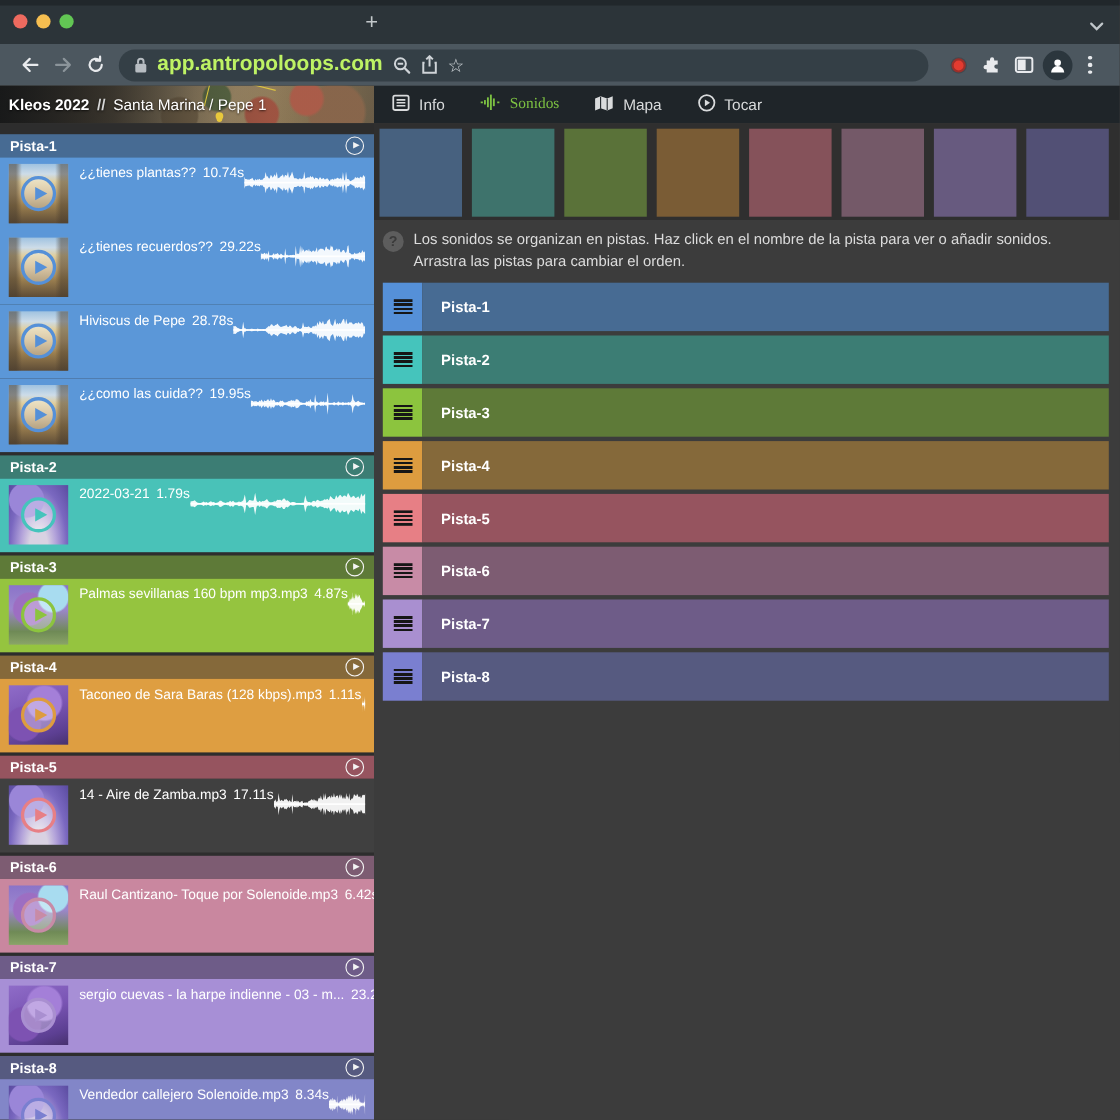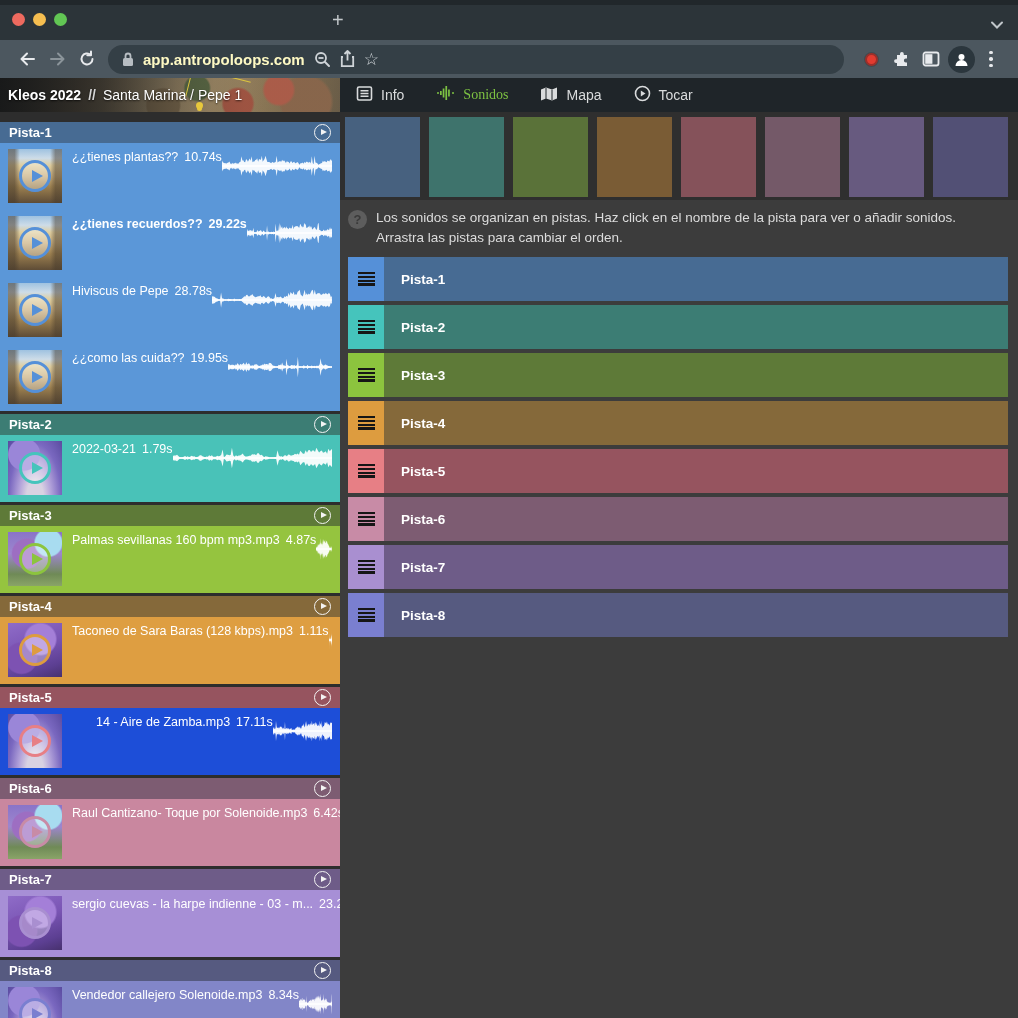--- a/index.html
+++ b/index.html
@@ -20,21 +20,21 @@
   .tab-close { color:#c3c8cb; font-size:15px; line-height:15px; cursor:default; }
   .newtab { position:absolute; left:332px; top:12px; color:#c3c8cb; font-size:20px; line-height:17px; font-weight:400; }
   .tab-chevron { position:absolute; right:14px; top:16px; }
 
   
   .toolbar { position:absolute; left:0; top:40px; width:1018px; height:38px; background:#4c575f;
     display:flex; align-items:center; padding:0 10px 0 12px; }
   .tb-ic { width:30px; height:30px; display:flex; align-items:center; justify-content:center; flex:none; }
   .urlbar { flex:none; width:736px; height:29px; margin-left:6px; margin-right:12px; background:#343f46;
     border-radius:15px; display:flex; align-items:center; padding:0 12px 0 14px; gap:9px; }
-  .url-domain { font-size:15px; color:#fef9c3; font-weight:bold; white-space:nowrap; }
+  .url-domain { font-size:19px; color:#bef264; font-weight:bold; white-space:nowrap; }
   .url-path { font-size:14.5px; color:#9aa2a8; white-space:nowrap; overflow:hidden; flex:1; }
   .url-ic { flex:none; display:flex; align-items:center; }
   .star { color:#cfd4d8; font-size:17px; }
   .rec-dot { width:13px; height:13px; border-radius:50%; background:#e23b30; border:2.5px solid #9c2f2a;
     box-shadow:0 0 0 1px rgba(0,0,0,.15); }
   .avatar-circ { width:27px; height:27px; border-radius:50%; background:#2b363d; display:flex; align-items:center; justify-content:center; }
   .menu-dots { display:flex; flex-direction:column; gap:3px; align-items:center; }
   .menu-dots i { width:3.5px; height:3.5px; border-radius:50%; background:#e8eaed; }
 
   
@@ -272,66 +272,66 @@
             <span class="clip-duration">10.74s</span>
           </div>
           <div class="wave">
             <svg viewBox="0 0 280 22" preserveAspectRatio="none">
               <rect x="0" y="10.3" width="280" height="1.4" fill="#fff" fill-opacity="0.95"></rect>
               <path d="M0 11 L0.0 5.9 L2.4 7.9 L4.7 8.0 L7.1 8.4 L9.4 8.4 L11.8 8.7 L14.1 8.0 L16.5 7.7 L18.8 6.9 L21.2 8.6 L23.5 9.4 L25.9 8.0 L28.2 9.1 L30.6 8.2 L32.9 8.6 L35.3 7.8 L37.6 8.9 L40.0 8.6 L42.4 8.7 L44.7 7.4 L47.1 7.2 L49.4 2.1 L51.8 6.0 L54.1 5.8 L56.5 7.3 L58.8 7.5 L61.2 4.7 L63.5 5.3 L65.9 7.0 L68.2 5.6 L70.6 4.1 L72.9 6.1 L75.3 2.0 L77.6 7.5 L80.0 6.9 L82.4 6.8 L84.7 5.6 L87.1 5.2 L89.4 4.0 L91.8 7.0 L94.1 4.8 L96.5 4.7 L98.8 5.6 L101.2 1.7 L103.5 7.1 L105.9 5.7 L108.2 4.5 L110.6 1.7 L112.9 4.5 L115.3 7.4 L117.6 7.4 L120.0 7.3 L122.4 7.8 L124.7 8.4 L127.1 7.6 L129.4 7.3 L131.8 8.3 L134.1 7.6 L136.5 7.4 L138.8 1.7 L141.2 7.7 L143.5 7.1 L145.9 6.7 L148.2 6.6 L150.6 7.0 L152.9 5.3 L155.3 6.7 L157.6 5.7 L160.0 6.8 L162.4 8.2 L164.7 6.7 L167.1 7.2 L169.4 7.4 L171.8 8.7 L174.1 6.8 L176.5 6.7 L178.8 8.3 L181.2 7.5 L183.5 7.2 L185.9 8.4 L188.2 8.2 L190.6 7.5 L192.9 7.6 L195.3 8.9 L197.6 9.9 L200.0 8.3 L202.4 8.5 L204.7 7.8 L207.1 8.9 L209.4 7.3 L211.8 8.2 L214.1 7.1 L216.5 7.0 L218.8 7.8 L221.2 7.7 L223.5 7.0 L225.9 8.6 L228.2 2.1 L230.6 8.3 L232.9 9.4 L235.3 1.7 L237.6 7.9 L240.0 8.0 L242.4 8.4 L244.7 9.8 L247.1 9.4 L249.4 9.0 L251.8 8.4 L254.1 8.3 L256.5 6.1 L258.8 7.3 L261.2 6.5 L263.5 7.0 L265.9 7.6 L268.2 6.0 L270.6 6.5 L272.9 6.9 L275.3 4.5 L277.6 6.4 L280.0 4.7 L280 11 L280.0 17.3 L277.6 15.6 L275.3 17.5 L272.9 15.1 L270.6 15.5 L268.2 16.0 L265.9 14.4 L263.5 15.0 L261.2 15.5 L258.8 14.7 L256.5 15.9 L254.1 13.7 L251.8 13.6 L249.4 13.0 L247.1 12.6 L244.7 12.2 L242.4 13.6 L240.0 14.0 L237.6 14.1 L235.3 20.3 L232.9 12.6 L230.6 13.7 L228.2 19.9 L225.9 13.4 L223.5 15.0 L221.2 14.3 L218.8 14.2 L216.5 15.0 L214.1 14.9 L211.8 13.8 L209.4 14.7 L207.1 13.1 L204.7 14.2 L202.4 13.5 L200.0 13.7 L197.6 12.1 L195.3 13.1 L192.9 14.4 L190.6 14.5 L188.2 13.8 L185.9 13.6 L183.5 14.8 L181.2 14.5 L178.8 13.7 L176.5 15.3 L174.1 15.2 L171.8 13.3 L169.4 14.6 L167.1 14.8 L164.7 15.3 L162.4 13.8 L160.0 15.2 L157.6 16.3 L155.3 15.3 L152.9 16.7 L150.6 15.0 L148.2 15.4 L145.9 15.3 L143.5 14.9 L141.2 14.3 L138.8 20.3 L136.5 14.6 L134.1 14.4 L131.8 13.7 L129.4 14.7 L127.1 14.4 L124.7 13.6 L122.4 14.2 L120.0 14.7 L117.6 14.6 L115.3 14.6 L112.9 17.5 L110.6 20.3 L108.2 17.5 L105.9 16.3 L103.5 14.9 L101.2 20.3 L98.8 16.4 L96.5 17.3 L94.1 17.2 L91.8 15.0 L89.4 18.0 L87.1 16.8 L84.7 16.4 L82.4 15.2 L80.0 15.1 L77.6 14.5 L75.3 20.0 L72.9 15.9 L70.6 17.9 L68.2 16.4 L65.9 15.0 L63.5 16.7 L61.2 17.3 L58.8 14.5 L56.5 14.7 L54.1 16.2 L51.8 16.0 L49.4 19.9 L47.1 14.8 L44.7 14.6 L42.4 13.3 L40.0 13.4 L37.6 13.1 L35.3 14.2 L32.9 13.4 L30.6 13.8 L28.2 12.9 L25.9 14.0 L23.5 12.6 L21.2 13.4 L18.8 15.1 L16.5 14.3 L14.1 14.0 L11.8 13.3 L9.4 13.6 L7.1 13.6 L4.7 14.0 L2.4 14.1 L0.0 16.1 Z" fill="#fff" fill-opacity="0.93"></path>
             </svg>
           </div>
         </div>
       </div>
-      <div class="clip" style="background: rgb(91, 151, 216); font-weight: bold;">
-        <div class="thumb thumb-street">
-          <span class="thumb-play" style="border-color: rgb(85, 144, 216); background: rgba(255, 255, 255, 0.32);">
-            <i class="thumb-tri" style="border-left-color: rgb(85, 144, 216);"></i>
-          </span>
-        </div>
-        <div class="clip-main">
-          <div class="clip-top">
-            <span class="clip-name">¿¿tienes recuerdos??</span>
-            <span class="clip-duration">29.22s</span>
-          </div>
-          <div class="wave">
-            <svg viewBox="0 0 280 22" preserveAspectRatio="none">
-              <rect x="0" y="10.3" width="280" height="1.4" fill="#fff" fill-opacity="0.95"></rect>
-              <path d="M0 11 L0.0 7.2 L2.4 9.0 L4.7 8.9 L7.1 9.1 L9.4 8.0 L11.8 8.5 L14.1 9.5 L16.5 8.0 L18.8 9.7 L21.2 6.1 L23.5 10.5 L25.9 10.4 L28.2 10.5 L30.6 10.2 L32.9 9.2 L35.3 8.2 L37.6 9.9 L40.0 8.9 L42.4 9.1 L44.7 8.2 L47.1 8.9 L49.4 10.0 L51.8 9.8 L54.1 8.7 L56.5 9.2 L58.8 10.2 L61.2 10.5 L63.5 10.5 L65.9 4.2 L68.2 10.2 L70.6 9.4 L72.9 10.4 L75.3 10.5 L77.6 10.4 L80.0 9.9 L82.4 10.1 L84.7 10.0 L87.1 9.7 L89.4 10.0 L91.8 10.1 L94.1 2.3 L96.5 9.3 L98.8 8.7 L101.2 9.0 L103.5 8.4 L105.9 1.7 L108.2 8.2 L110.6 2.9 L112.9 6.7 L115.3 4.9 L117.6 7.4 L120.0 6.2 L122.4 5.9 L124.7 5.5 L127.1 7.0 L129.4 4.7 L131.8 6.9 L134.1 6.4 L136.5 7.6 L138.8 6.5 L141.2 5.9 L143.5 6.9 L145.9 6.9 L148.2 5.8 L150.6 3.5 L152.9 7.6 L155.3 5.5 L157.6 5.3 L160.0 4.8 L162.4 4.5 L164.7 5.1 L167.1 4.5 L169.4 5.7 L171.8 6.3 L174.1 3.4 L176.5 2.8 L178.8 5.0 L181.2 4.8 L183.5 6.0 L185.9 5.2 L188.2 1.7 L190.6 3.3 L192.9 2.9 L195.3 6.4 L197.6 6.1 L200.0 5.8 L202.4 5.3 L204.7 4.2 L207.1 6.5 L209.4 4.7 L211.8 5.2 L214.1 7.6 L216.5 7.6 L218.8 6.4 L221.2 5.8 L223.5 5.7 L225.9 7.4 L228.2 8.2 L230.6 6.9 L232.9 2.7 L235.3 1.7 L237.6 8.3 L240.0 8.2 L242.4 9.0 L244.7 9.5 L247.1 9.2 L249.4 9.2 L251.8 7.8 L254.1 8.9 L256.5 8.8 L258.8 8.6 L261.2 8.7 L263.5 8.0 L265.9 7.4 L268.2 8.4 L270.6 7.7 L272.9 5.8 L275.3 7.9 L277.6 6.7 L280.0 8.0 L280 11 L280.0 14.0 L277.6 15.3 L275.3 14.1 L272.9 16.2 L270.6 14.3 L268.2 13.6 L265.9 14.6 L263.5 14.0 L261.2 13.3 L258.8 13.4 L256.5 13.2 L254.1 13.1 L251.8 14.2 L249.4 12.8 L247.1 12.8 L244.7 12.5 L242.4 13.0 L240.0 13.8 L237.6 13.7 L235.3 20.3 L232.9 19.3 L230.6 15.1 L228.2 13.8 L225.9 14.6 L223.5 16.3 L221.2 16.2 L218.8 15.6 L216.5 14.4 L214.1 14.4 L211.8 16.8 L209.4 17.3 L207.1 15.5 L204.7 17.8 L202.4 16.7 L200.0 16.2 L197.6 15.9 L195.3 15.6 L192.9 19.1 L190.6 18.7 L188.2 20.3 L185.9 16.8 L183.5 16.0 L181.2 17.2 L178.8 17.0 L176.5 19.2 L174.1 18.6 L171.8 15.7 L169.4 16.3 L167.1 17.5 L164.7 16.9 L162.4 17.5 L160.0 17.2 L157.6 16.7 L155.3 16.5 L152.9 14.4 L150.6 18.5 L148.2 16.2 L145.9 15.1 L143.5 15.1 L141.2 16.1 L138.8 15.5 L136.5 14.4 L134.1 15.6 L131.8 15.1 L129.4 17.3 L127.1 15.0 L124.7 16.5 L122.4 16.1 L120.0 15.8 L117.6 14.6 L115.3 17.1 L112.9 15.3 L110.6 19.1 L108.2 13.8 L105.9 20.3 L103.5 13.6 L101.2 13.0 L98.8 13.3 L96.5 12.7 L94.1 19.7 L91.8 11.9 L89.4 12.0 L87.1 12.3 L84.7 12.0 L82.4 11.9 L80.0 12.1 L77.6 11.6 L75.3 11.5 L72.9 11.6 L70.6 12.6 L68.2 11.8 L65.9 17.8 L63.5 11.5 L61.2 11.5 L58.8 11.8 L56.5 12.8 L54.1 13.3 L51.8 12.2 L49.4 12.0 L47.1 13.1 L44.7 13.8 L42.4 12.9 L40.0 13.1 L37.6 12.1 L35.3 13.8 L32.9 12.8 L30.6 11.8 L28.2 11.5 L25.9 11.6 L23.5 11.5 L21.2 15.9 L18.8 12.3 L16.5 14.0 L14.1 12.5 L11.8 13.5 L9.4 14.0 L7.1 12.9 L4.7 13.1 L2.4 13.0 L0.0 14.8 Z" fill="#fff" fill-opacity="0.93"></path>
-            </svg>
-          </div>
-        </div>
-      </div>
       <div class="clip" style="background: rgb(91, 151, 216);">
         <div class="thumb thumb-street">
           <span class="thumb-play" style="border-color: rgb(85, 144, 216); background: rgba(255, 255, 255, 0.32);">
             <i class="thumb-tri" style="border-left-color: rgb(85, 144, 216);"></i>
           </span>
         </div>
         <div class="clip-main">
           <div class="clip-top">
-            <span class="clip-name">Hiviscus de Pepe</span>
-            <span class="clip-duration">28.78s</span>
-          </div>
-          <div class="wave">
-            <svg viewBox="0 0 280 22" preserveAspectRatio="none">
-              <rect x="0" y="10.3" width="280" height="1.4" fill="#fff" fill-opacity="0.95"></rect>
-              <path d="M0 11 L0.0 7.6 L2.4 7.8 L4.7 7.7 L7.1 8.4 L9.4 9.3 L11.8 9.5 L14.1 10.1 L16.5 10.5 L18.8 10.4 L21.2 4.2 L23.5 9.6 L25.9 9.5 L28.2 10.5 L30.6 10.4 L32.9 10.5 L35.3 10.5 L37.6 9.9 L40.0 10.0 L42.4 10.1 L44.7 10.3 L47.1 10.5 L49.4 10.5 L51.8 9.7 L54.1 10.2 L56.5 10.4 L58.8 10.4 L61.2 10.5 L63.5 10.1 L65.9 10.3 L68.2 10.3 L70.6 9.3 L72.9 8.7 L75.3 7.6 L77.6 8.0 L80.0 6.5 L82.4 6.2 L84.7 7.5 L87.1 7.7 L89.4 6.9 L91.8 6.6 L94.1 5.6 L96.5 7.0 L98.8 7.9 L101.2 8.4 L103.5 8.2 L105.9 7.9 L108.2 7.6 L110.6 7.5 L112.9 6.6 L115.3 8.2 L117.6 8.4 L120.0 7.3 L122.4 7.7 L124.7 8.9 L127.1 9.2 L129.4 8.1 L131.8 7.6 L134.1 8.2 L136.5 9.6 L138.8 9.4 L141.2 10.1 L143.5 9.9 L145.9 9.2 L148.2 4.5 L150.6 8.6 L152.9 8.2 L155.3 8.4 L157.6 8.5 L160.0 7.8 L162.4 8.7 L164.7 9.4 L167.1 9.1 L169.4 7.5 L171.8 8.2 L174.1 7.0 L176.5 8.0 L178.8 4.4 L181.2 7.0 L183.5 3.6 L185.9 4.7 L188.2 5.7 L190.6 3.3 L192.9 6.4 L195.3 5.7 L197.6 6.1 L200.0 3.4 L202.4 2.7 L204.7 1.7 L207.1 5.9 L209.4 6.8 L211.8 7.7 L214.1 5.0 L216.5 1.7 L218.8 6.7 L221.2 4.9 L223.5 6.5 L225.9 5.0 L228.2 5.9 L230.6 4.1 L232.9 2.3 L235.3 1.7 L237.6 6.2 L240.0 1.7 L242.4 5.7 L244.7 5.7 L247.1 4.6 L249.4 4.8 L251.8 4.8 L254.1 6.3 L256.5 6.3 L258.8 5.3 L261.2 5.0 L263.5 5.8 L265.9 4.4 L268.2 5.6 L270.6 5.7 L272.9 4.4 L275.3 5.5 L277.6 8.5 L280.0 7.3 L280 11 L280.0 14.7 L277.6 13.5 L275.3 16.5 L272.9 17.6 L270.6 16.3 L268.2 16.4 L265.9 17.6 L263.5 16.2 L261.2 17.0 L258.8 16.7 L256.5 15.7 L254.1 15.7 L251.8 17.2 L249.4 17.2 L247.1 17.4 L244.7 16.3 L242.4 16.3 L240.0 20.3 L237.6 15.8 L235.3 20.3 L232.9 19.7 L230.6 17.9 L228.2 16.1 L225.9 17.0 L223.5 15.5 L221.2 17.1 L218.8 15.3 L216.5 20.3 L214.1 17.0 L211.8 14.3 L209.4 15.2 L207.1 16.1 L204.7 20.3 L202.4 19.3 L200.0 18.6 L197.6 15.9 L195.3 16.3 L192.9 15.6 L190.6 18.7 L188.2 16.3 L185.9 17.3 L183.5 18.4 L181.2 15.0 L178.8 17.6 L176.5 14.0 L174.1 15.0 L171.8 13.8 L169.4 14.5 L167.1 12.9 L164.7 12.6 L162.4 13.3 L160.0 14.2 L157.6 13.5 L155.3 13.6 L152.9 13.8 L150.6 13.4 L148.2 17.5 L145.9 12.8 L143.5 12.1 L141.2 11.9 L138.8 12.6 L136.5 12.4 L134.1 13.8 L131.8 14.4 L129.4 13.9 L127.1 12.8 L124.7 13.1 L122.4 14.3 L120.0 14.7 L117.6 13.6 L115.3 13.8 L112.9 15.4 L110.6 14.5 L108.2 14.4 L105.9 14.1 L103.5 13.8 L101.2 13.6 L98.8 14.1 L96.5 15.0 L94.1 16.4 L91.8 15.4 L89.4 15.1 L87.1 14.3 L84.7 14.5 L82.4 15.8 L80.0 15.5 L77.6 14.0 L75.3 14.4 L72.9 13.3 L70.6 12.7 L68.2 11.7 L65.9 11.7 L63.5 11.9 L61.2 11.5 L58.8 11.6 L56.5 11.6 L54.1 11.8 L51.8 12.3 L49.4 11.5 L47.1 11.5 L44.7 11.7 L42.4 11.9 L40.0 12.0 L37.6 12.1 L35.3 11.5 L32.9 11.5 L30.6 11.6 L28.2 11.5 L25.9 12.5 L23.5 12.4 L21.2 17.8 L18.8 11.6 L16.5 11.5 L14.1 11.9 L11.8 12.5 L9.4 12.7 L7.1 13.6 L4.7 14.3 L2.4 14.2 L0.0 14.4 Z" fill="#fff" fill-opacity="0.93"></path>
+            <span class="clip-name">¿¿tienes recuerdos??</span>
+            <span class="clip-duration">29.22s</span>
+          </div>
+          <div class="wave">
+            <svg viewBox="0 0 280 22" preserveAspectRatio="none">
+              <rect x="0" y="10.3" width="280" height="1.4" fill="#fff" fill-opacity="0.95"></rect>
+              <path d="M0 11 L0.0 7.2 L2.4 9.0 L4.7 8.9 L7.1 9.1 L9.4 8.0 L11.8 8.5 L14.1 9.5 L16.5 8.0 L18.8 9.7 L21.2 6.1 L23.5 10.5 L25.9 10.4 L28.2 10.5 L30.6 10.2 L32.9 9.2 L35.3 8.2 L37.6 9.9 L40.0 8.9 L42.4 9.1 L44.7 8.2 L47.1 8.9 L49.4 10.0 L51.8 9.8 L54.1 8.7 L56.5 9.2 L58.8 10.2 L61.2 10.5 L63.5 10.5 L65.9 4.2 L68.2 10.2 L70.6 9.4 L72.9 10.4 L75.3 10.5 L77.6 10.4 L80.0 9.9 L82.4 10.1 L84.7 10.0 L87.1 9.7 L89.4 10.0 L91.8 10.1 L94.1 2.3 L96.5 9.3 L98.8 8.7 L101.2 9.0 L103.5 8.4 L105.9 1.7 L108.2 8.2 L110.6 2.9 L112.9 6.7 L115.3 4.9 L117.6 7.4 L120.0 6.2 L122.4 5.9 L124.7 5.5 L127.1 7.0 L129.4 4.7 L131.8 6.9 L134.1 6.4 L136.5 7.6 L138.8 6.5 L141.2 5.9 L143.5 6.9 L145.9 6.9 L148.2 5.8 L150.6 3.5 L152.9 7.6 L155.3 5.5 L157.6 5.3 L160.0 4.8 L162.4 4.5 L164.7 5.1 L167.1 4.5 L169.4 5.7 L171.8 6.3 L174.1 3.4 L176.5 2.8 L178.8 5.0 L181.2 4.8 L183.5 6.0 L185.9 5.2 L188.2 1.7 L190.6 3.3 L192.9 2.9 L195.3 6.4 L197.6 6.1 L200.0 5.8 L202.4 5.3 L204.7 4.2 L207.1 6.5 L209.4 4.7 L211.8 5.2 L214.1 7.6 L216.5 7.6 L218.8 6.4 L221.2 5.8 L223.5 5.7 L225.9 7.4 L228.2 8.2 L230.6 6.9 L232.9 2.7 L235.3 1.7 L237.6 8.3 L240.0 8.2 L242.4 9.0 L244.7 9.5 L247.1 9.2 L249.4 9.2 L251.8 7.8 L254.1 8.9 L256.5 8.8 L258.8 8.6 L261.2 8.7 L263.5 8.0 L265.9 7.4 L268.2 8.4 L270.6 7.7 L272.9 5.8 L275.3 7.9 L277.6 6.7 L280.0 8.0 L280 11 L280.0 14.0 L277.6 15.3 L275.3 14.1 L272.9 16.2 L270.6 14.3 L268.2 13.6 L265.9 14.6 L263.5 14.0 L261.2 13.3 L258.8 13.4 L256.5 13.2 L254.1 13.1 L251.8 14.2 L249.4 12.8 L247.1 12.8 L244.7 12.5 L242.4 13.0 L240.0 13.8 L237.6 13.7 L235.3 20.3 L232.9 19.3 L230.6 15.1 L228.2 13.8 L225.9 14.6 L223.5 16.3 L221.2 16.2 L218.8 15.6 L216.5 14.4 L214.1 14.4 L211.8 16.8 L209.4 17.3 L207.1 15.5 L204.7 17.8 L202.4 16.7 L200.0 16.2 L197.6 15.9 L195.3 15.6 L192.9 19.1 L190.6 18.7 L188.2 20.3 L185.9 16.8 L183.5 16.0 L181.2 17.2 L178.8 17.0 L176.5 19.2 L174.1 18.6 L171.8 15.7 L169.4 16.3 L167.1 17.5 L164.7 16.9 L162.4 17.5 L160.0 17.2 L157.6 16.7 L155.3 16.5 L152.9 14.4 L150.6 18.5 L148.2 16.2 L145.9 15.1 L143.5 15.1 L141.2 16.1 L138.8 15.5 L136.5 14.4 L134.1 15.6 L131.8 15.1 L129.4 17.3 L127.1 15.0 L124.7 16.5 L122.4 16.1 L120.0 15.8 L117.6 14.6 L115.3 17.1 L112.9 15.3 L110.6 19.1 L108.2 13.8 L105.9 20.3 L103.5 13.6 L101.2 13.0 L98.8 13.3 L96.5 12.7 L94.1 19.7 L91.8 11.9 L89.4 12.0 L87.1 12.3 L84.7 12.0 L82.4 11.9 L80.0 12.1 L77.6 11.6 L75.3 11.5 L72.9 11.6 L70.6 12.6 L68.2 11.8 L65.9 17.8 L63.5 11.5 L61.2 11.5 L58.8 11.8 L56.5 12.8 L54.1 13.3 L51.8 12.2 L49.4 12.0 L47.1 13.1 L44.7 13.8 L42.4 12.9 L40.0 13.1 L37.6 12.1 L35.3 13.8 L32.9 12.8 L30.6 11.8 L28.2 11.5 L25.9 11.6 L23.5 11.5 L21.2 15.9 L18.8 12.3 L16.5 14.0 L14.1 12.5 L11.8 13.5 L9.4 14.0 L7.1 12.9 L4.7 13.1 L2.4 13.0 L0.0 14.8 Z" fill="#fff" fill-opacity="0.93"></path>
             </svg>
           </div>
         </div>
       </div>
       <div class="clip" style="background: rgb(91, 151, 216);">
         <div class="thumb thumb-street">
           <span class="thumb-play" style="border-color: rgb(85, 144, 216); background: rgba(255, 255, 255, 0.32);">
             <i class="thumb-tri" style="border-left-color: rgb(85, 144, 216);"></i>
           </span>
         </div>
         <div class="clip-main">
           <div class="clip-top">
+            <span class="clip-name">Hiviscus de Pepe</span>
+            <span class="clip-duration">28.78s</span>
+          </div>
+          <div class="wave">
+            <svg viewBox="0 0 280 22" preserveAspectRatio="none">
+              <rect x="0" y="10.3" width="280" height="1.4" fill="#fff" fill-opacity="0.95"></rect>
+              <path d="M0 11 L0.0 7.6 L2.4 7.8 L4.7 7.7 L7.1 8.4 L9.4 9.3 L11.8 9.5 L14.1 10.1 L16.5 10.5 L18.8 10.4 L21.2 4.2 L23.5 9.6 L25.9 9.5 L28.2 10.5 L30.6 10.4 L32.9 10.5 L35.3 10.5 L37.6 9.9 L40.0 10.0 L42.4 10.1 L44.7 10.3 L47.1 10.5 L49.4 10.5 L51.8 9.7 L54.1 10.2 L56.5 10.4 L58.8 10.4 L61.2 10.5 L63.5 10.1 L65.9 10.3 L68.2 10.3 L70.6 9.3 L72.9 8.7 L75.3 7.6 L77.6 8.0 L80.0 6.5 L82.4 6.2 L84.7 7.5 L87.1 7.7 L89.4 6.9 L91.8 6.6 L94.1 5.6 L96.5 7.0 L98.8 7.9 L101.2 8.4 L103.5 8.2 L105.9 7.9 L108.2 7.6 L110.6 7.5 L112.9 6.6 L115.3 8.2 L117.6 8.4 L120.0 7.3 L122.4 7.7 L124.7 8.9 L127.1 9.2 L129.4 8.1 L131.8 7.6 L134.1 8.2 L136.5 9.6 L138.8 9.4 L141.2 10.1 L143.5 9.9 L145.9 9.2 L148.2 4.5 L150.6 8.6 L152.9 8.2 L155.3 8.4 L157.6 8.5 L160.0 7.8 L162.4 8.7 L164.7 9.4 L167.1 9.1 L169.4 7.5 L171.8 8.2 L174.1 7.0 L176.5 8.0 L178.8 4.4 L181.2 7.0 L183.5 3.6 L185.9 4.7 L188.2 5.7 L190.6 3.3 L192.9 6.4 L195.3 5.7 L197.6 6.1 L200.0 3.4 L202.4 2.7 L204.7 1.7 L207.1 5.9 L209.4 6.8 L211.8 7.7 L214.1 5.0 L216.5 1.7 L218.8 6.7 L221.2 4.9 L223.5 6.5 L225.9 5.0 L228.2 5.9 L230.6 4.1 L232.9 2.3 L235.3 1.7 L237.6 6.2 L240.0 1.7 L242.4 5.7 L244.7 5.7 L247.1 4.6 L249.4 4.8 L251.8 4.8 L254.1 6.3 L256.5 6.3 L258.8 5.3 L261.2 5.0 L263.5 5.8 L265.9 4.4 L268.2 5.6 L270.6 5.7 L272.9 4.4 L275.3 5.5 L277.6 8.5 L280.0 7.3 L280 11 L280.0 14.7 L277.6 13.5 L275.3 16.5 L272.9 17.6 L270.6 16.3 L268.2 16.4 L265.9 17.6 L263.5 16.2 L261.2 17.0 L258.8 16.7 L256.5 15.7 L254.1 15.7 L251.8 17.2 L249.4 17.2 L247.1 17.4 L244.7 16.3 L242.4 16.3 L240.0 20.3 L237.6 15.8 L235.3 20.3 L232.9 19.7 L230.6 17.9 L228.2 16.1 L225.9 17.0 L223.5 15.5 L221.2 17.1 L218.8 15.3 L216.5 20.3 L214.1 17.0 L211.8 14.3 L209.4 15.2 L207.1 16.1 L204.7 20.3 L202.4 19.3 L200.0 18.6 L197.6 15.9 L195.3 16.3 L192.9 15.6 L190.6 18.7 L188.2 16.3 L185.9 17.3 L183.5 18.4 L181.2 15.0 L178.8 17.6 L176.5 14.0 L174.1 15.0 L171.8 13.8 L169.4 14.5 L167.1 12.9 L164.7 12.6 L162.4 13.3 L160.0 14.2 L157.6 13.5 L155.3 13.6 L152.9 13.8 L150.6 13.4 L148.2 17.5 L145.9 12.8 L143.5 12.1 L141.2 11.9 L138.8 12.6 L136.5 12.4 L134.1 13.8 L131.8 14.4 L129.4 13.9 L127.1 12.8 L124.7 13.1 L122.4 14.3 L120.0 14.7 L117.6 13.6 L115.3 13.8 L112.9 15.4 L110.6 14.5 L108.2 14.4 L105.9 14.1 L103.5 13.8 L101.2 13.6 L98.8 14.1 L96.5 15.0 L94.1 16.4 L91.8 15.4 L89.4 15.1 L87.1 14.3 L84.7 14.5 L82.4 15.8 L80.0 15.5 L77.6 14.0 L75.3 14.4 L72.9 13.3 L70.6 12.7 L68.2 11.7 L65.9 11.7 L63.5 11.9 L61.2 11.5 L58.8 11.6 L56.5 11.6 L54.1 11.8 L51.8 12.3 L49.4 11.5 L47.1 11.5 L44.7 11.7 L42.4 11.9 L40.0 12.0 L37.6 12.1 L35.3 11.5 L32.9 11.5 L30.6 11.6 L28.2 11.5 L25.9 12.5 L23.5 12.4 L21.2 17.8 L18.8 11.6 L16.5 11.5 L14.1 11.9 L11.8 12.5 L9.4 12.7 L7.1 13.6 L4.7 14.3 L2.4 14.2 L0.0 14.4 Z" fill="#fff" fill-opacity="0.93"></path>
+            </svg>
+          </div>
+        </div>
+      </div>
+      <div class="clip" style="background: rgb(91, 151, 216);">
+        <div class="thumb thumb-street">
+          <span class="thumb-play" style="border-color: rgb(85, 144, 216); background: rgba(255, 255, 255, 0.32);">
+            <i class="thumb-tri" style="border-left-color: rgb(85, 144, 216);"></i>
+          </span>
+        </div>
+        <div class="clip-main">
+          <div class="clip-top">
             <span class="clip-name">¿¿como las cuida??</span>
             <span class="clip-duration">19.95s</span>
           </div>
           <div class="wave">
             <svg viewBox="0 0 280 22" preserveAspectRatio="none">
               <rect x="0" y="10.3" width="280" height="1.4" fill="#fff" fill-opacity="0.95"></rect>
               <path d="M0 11 L0.0 8.3 L2.4 8.6 L4.7 8.8 L7.1 9.4 L9.4 8.9 L11.8 9.0 L14.1 8.9 L16.5 9.5 L18.8 9.6 L21.2 8.4 L23.5 9.2 L25.9 7.4 L28.2 8.5 L30.6 9.7 L32.9 8.1 L35.3 8.7 L37.6 8.8 L40.0 8.0 L42.4 7.1 L44.7 8.6 L47.1 8.8 L49.4 6.5 L51.8 8.6 L54.1 8.1 L56.5 7.6 L58.8 8.8 L61.2 10.0 L63.5 9.6 L65.9 9.5 L68.2 9.9 L70.6 9.1 L72.9 8.3 L75.3 9.0 L77.6 8.3 L80.0 9.3 L82.4 9.9 L84.7 10.1 L87.1 9.7 L89.4 9.6 L91.8 9.0 L94.1 8.7 L96.5 8.9 L98.8 7.7 L101.2 8.6 L103.5 8.3 L105.9 8.3 L108.2 9.2 L110.6 7.1 L112.9 7.6 L115.3 7.4 L117.6 8.3 L120.0 9.3 L122.4 9.9 L124.7 9.9 L127.1 10.4 L129.4 10.5 L131.8 10.4 L134.1 10.2 L136.5 8.9 L138.8 9.5 L141.2 8.8 L143.5 9.3 L145.9 6.9 L148.2 9.2 L150.6 9.6 L152.9 9.6 L155.3 10.2 L157.6 3.4 L160.0 9.2 L162.4 9.3 L164.7 10.2 L167.1 10.4 L169.4 9.5 L171.8 9.1 L174.1 9.4 L176.5 9.6 L178.8 9.0 L181.2 10.3 L183.5 9.3 L185.9 9.6 L188.2 1.7 L190.6 10.5 L192.9 10.4 L195.3 10.4 L197.6 10.5 L200.0 10.5 L202.4 9.9 L204.7 9.5 L207.1 10.4 L209.4 10.5 L211.8 10.2 L214.1 9.0 L216.5 10.1 L218.8 10.1 L221.2 10.5 L223.5 10.0 L225.9 9.6 L228.2 10.2 L230.6 10.4 L232.9 9.9 L235.3 10.5 L237.6 10.1 L240.0 9.6 L242.4 10.3 L244.7 9.6 L247.1 8.4 L249.4 2.9 L251.8 7.7 L254.1 8.8 L256.5 9.7 L258.8 9.6 L261.2 8.9 L263.5 8.6 L265.9 9.3 L268.2 9.7 L270.6 10.0 L272.9 10.1 L275.3 10.5 L277.6 10.5 L280.0 10.0 L280 11 L280.0 12.0 L277.6 11.5 L275.3 11.5 L272.9 11.9 L270.6 12.0 L268.2 12.3 L265.9 12.7 L263.5 13.4 L261.2 13.1 L258.8 12.4 L256.5 12.3 L254.1 13.2 L251.8 14.3 L249.4 19.1 L247.1 13.6 L244.7 12.4 L242.4 11.7 L240.0 12.4 L237.6 11.9 L235.3 11.5 L232.9 12.1 L230.6 11.6 L228.2 11.8 L225.9 12.4 L223.5 12.0 L221.2 11.5 L218.8 11.9 L216.5 11.9 L214.1 13.0 L211.8 11.8 L209.4 11.5 L207.1 11.6 L204.7 12.5 L202.4 12.1 L200.0 11.5 L197.6 11.5 L195.3 11.6 L192.9 11.6 L190.6 11.5 L188.2 20.3 L185.9 12.4 L183.5 12.7 L181.2 11.7 L178.8 13.0 L176.5 12.4 L174.1 12.6 L171.8 12.9 L169.4 12.5 L167.1 11.6 L164.7 11.8 L162.4 12.7 L160.0 12.8 L157.6 18.6 L155.3 11.8 L152.9 12.4 L150.6 12.4 L148.2 12.8 L145.9 15.1 L143.5 12.7 L141.2 13.2 L138.8 12.5 L136.5 13.1 L134.1 11.8 L131.8 11.6 L129.4 11.5 L127.1 11.6 L124.7 12.1 L122.4 12.1 L120.0 12.7 L117.6 13.7 L115.3 14.6 L112.9 14.4 L110.6 14.9 L108.2 12.8 L105.9 13.7 L103.5 13.7 L101.2 13.4 L98.8 14.3 L96.5 13.1 L94.1 13.3 L91.8 13.0 L89.4 12.4 L87.1 12.3 L84.7 11.9 L82.4 12.1 L80.0 12.7 L77.6 13.7 L75.3 13.0 L72.9 13.7 L70.6 12.9 L68.2 12.1 L65.9 12.5 L63.5 12.4 L61.2 12.0 L58.8 13.2 L56.5 14.4 L54.1 13.9 L51.8 13.4 L49.4 15.5 L47.1 13.2 L44.7 13.4 L42.4 14.9 L40.0 14.0 L37.6 13.2 L35.3 13.3 L32.9 13.9 L30.6 12.3 L28.2 13.5 L25.9 14.6 L23.5 12.8 L21.2 13.6 L18.8 12.4 L16.5 12.5 L14.1 13.1 L11.8 13.0 L9.4 13.1 L7.1 12.6 L4.7 13.2 L2.4 13.4 L0.0 13.7 Z" fill="#fff" fill-opacity="0.93"></path>
             </svg>
           </div>
         </div>
@@ -418,21 +418,21 @@
         </div>
       </div>
     </div>
     <div class="track-section">
       <div class="track-header" style="background: rgb(150, 84, 95);">
         <span class="track-name">Pista-5</span>
         <span class="hdr-play">
           <i></i>
         </span>
       </div>
-      <div class="clip" style="background: #1d4ed8; gap: 24px;">
+      <div class="clip" style="background: #404040;">
         <div class="thumb thumb-jac1">
           <span class="thumb-play" style="border-color: rgb(231, 127, 133); background: rgba(255, 255, 255, 0.32);">
             <i class="thumb-tri" style="border-left-color: rgb(231, 127, 133);"></i>
           </span>
         </div>
         <div class="clip-main">
           <div class="clip-top">
             <span class="clip-name">14 - Aire de Zamba.mp3</span>
             <span class="clip-duration">17.11s</span>
           </div>

